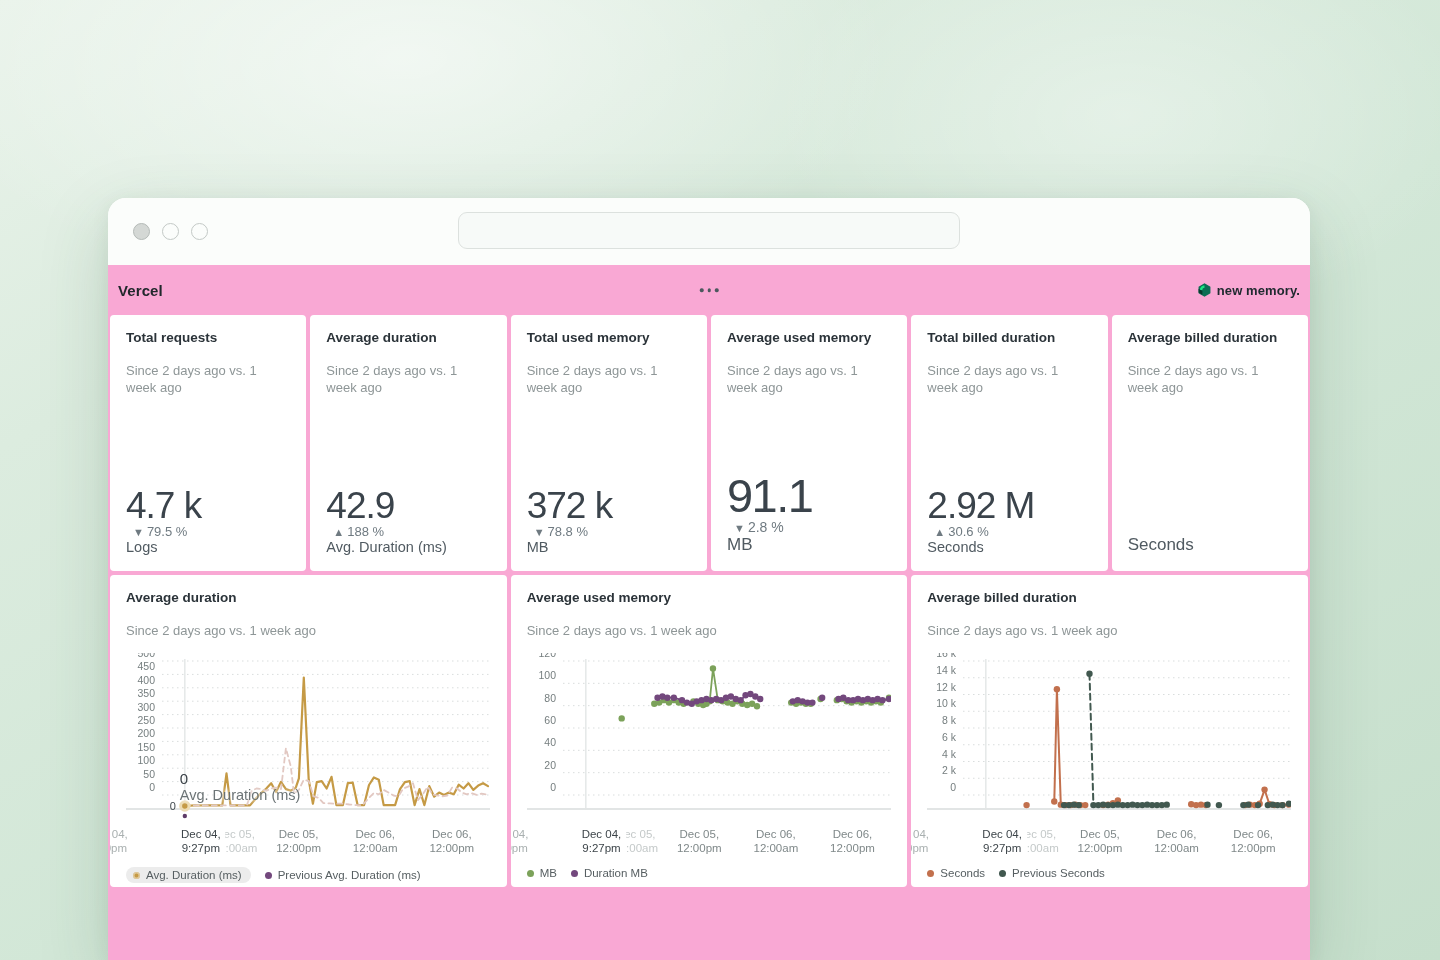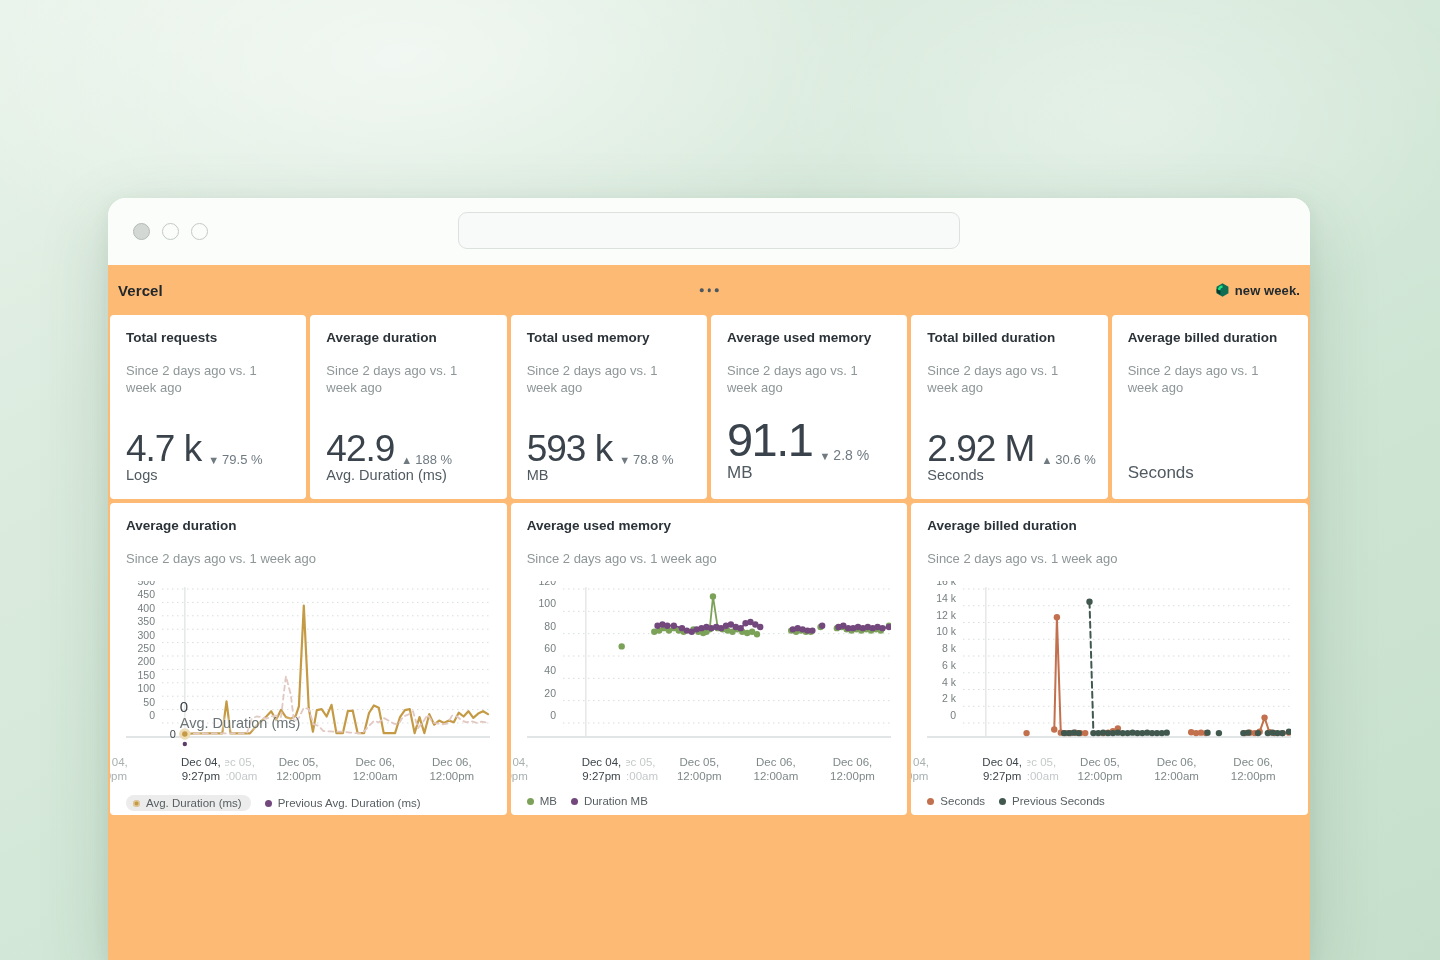--- a/index.html
+++ b/index.html
@@ -25,36 +25,36 @@
   .traffic{ position:absolute; left:25px; top:25px; display:flex; gap:12px; }
   .tl{ width:17px; height:17px; border-radius:50%; border:1.5px solid #c3c9c6; background:transparent; }
   .tl.filled{ background:#d4d8d5; border-color:#b4bab7; }
   .urlbar{
     position:absolute; left:50%; top:14px; transform:translateX(-50%);
     width:502px; height:37px; border-radius:9px; border:1px solid #dce1de;
     background:#f7faf8; outline:none; padding:0 14px; font-size:13px; color:#5a6360;
     font-family:"Liberation Sans","DejaVu Sans",sans-serif;
   }
   
-  .dash{ height:695px; background:#fdba74; }
+  .dash{ height:695px; background:#f9a8d4; }
   .dash-header{ position:relative; height:50px; display:flex; align-items:center; padding:0 10px; }
   .dash-title{ font-size:15px; font-weight:700; color:#21282c; letter-spacing:.1px; }
   .more-menu{ position:absolute; left:50%; top:50%; transform:translate(-50%,-50%); display:flex; gap:4px; cursor:pointer; padding:6px; }
   .more-menu i{ width:3.5px; height:3.5px; border-radius:50%; background:#4c585e; }
   .brand{ position:absolute; right:10px; top:50%; transform:translateY(-50%); display:flex; align-items:center; gap:5px; }
   .brand-text{ font-size:13px; font-weight:700; color:#202a30; letter-spacing:.1px; }
   
   .kpi-row{ display:grid; grid-template-columns:repeat(6,1fr); gap:4px; padding:0 2px; }
   .charts-row{ display:grid; grid-template-columns:repeat(3,1fr); gap:4px; padding:0 2px; margin-top:4px; }
   .card{ background:#fff; border-radius:4px; position:relative; overflow:hidden; }
-  .kpi-card{ height:184px; padding:14px 16px 16px; display:flex; flex-direction:column; }
+  .kpi-card{ height:256px; padding:14px 16px 16px; display:flex; flex-direction:column; }
   .card-title{ font-size:13.5px; font-weight:700; color:#2b3339; line-height:17px; }
   .card-sub{ font-size:13px; color:#8e9697; line-height:17px; margin-top:16px; }
   .kpi-bottom{ margin-top:auto; }
-  .kpi-valrow{ display:flex; align-items:flex-end; white-space:nowrap; }
+  .kpi-valrow{ display:flex; align-items:flex-start; white-space:nowrap;flex-direction:column; }
   .kpi-value{ font-size:37px; color:#3a434b; letter-spacing:-1px; line-height:1; }
   .kpi-card.big .kpi-value{ font-size:47px; letter-spacing:-1.5px; }
   .kpi-delta{ margin-left:7px; font-size:13px; color:#6f7a81; }
   .kpi-card.big .kpi-delta{ font-size:14px; }
   .kpi-delta .arr{ font-size:11px; margin-right:3px; }
   .kpi-unit{ font-size:14.5px; color:#505a61; margin-top:0; }
   .kpi-card.big .kpi-unit{ font-size:17px; }
   
   .chart-card{ height:312px; padding:14px 16px 10px; }
   .chart-body{ position:relative; margin-top:14px; }
@@ -92,21 +92,21 @@
           <i></i>
           <i></i>
           <i></i>
         </span>
       <span class="brand">
         <svg width="15" height="15" viewBox="0 0 24 24">
           <path d="M12 1.2 L21.5 6.7 V17.3 L12 22.8 L2.5 17.3 V6.7 Z" fill="#0d6e54"></path>
           <path d="M12 4.6 C7.9 4.6 4.6 7.9 4.6 12 L8.6 12 C8.6 9.9 10.1 8.5 12 8.5 Z" fill="#1ce783"></path>
           <path d="M2.5 10 L8.6 13.5 V19.5 L2.5 16 Z" fill="#083b2e"></path>
         </svg>
-        <span class="brand-text">new week.</span>
+        <span class="brand-text">new memory.</span>
       </span>
     </div>
 
     <div class="kpi-row" id="kpiRow">
         <div class="card kpi-card">
           <div class="card-title">Total requests</div>
           <div class="card-sub">Since 2 days ago vs. 1 week ago</div>
           <div class="kpi-bottom">
             <div class="kpi-valrow">
               <span class="kpi-value">4.7 k</span>
@@ -124,21 +124,21 @@
               <span class="kpi-delta"><span class="arr">▲</span>188 %</span>
             </div>
             <div class="kpi-unit">Avg. Duration (ms)</div>
           </div>
         </div>
         <div class="card kpi-card">
           <div class="card-title">Total used memory</div>
           <div class="card-sub">Since 2 days ago vs. 1 week ago</div>
           <div class="kpi-bottom">
             <div class="kpi-valrow">
-              <span class="kpi-value">593 k</span>
+              <span class="kpi-value">372 k</span>
               <span class="kpi-delta"><span class="arr">▼</span>78.8 %</span>
             </div>
             <div class="kpi-unit">MB</div>
           </div>
         </div>
         <div class="card kpi-card big">
           <div class="card-title">Average used memory</div>
           <div class="card-sub">Since 2 days ago vs. 1 week ago</div>
           <div class="kpi-bottom">
             <div class="kpi-valrow">

